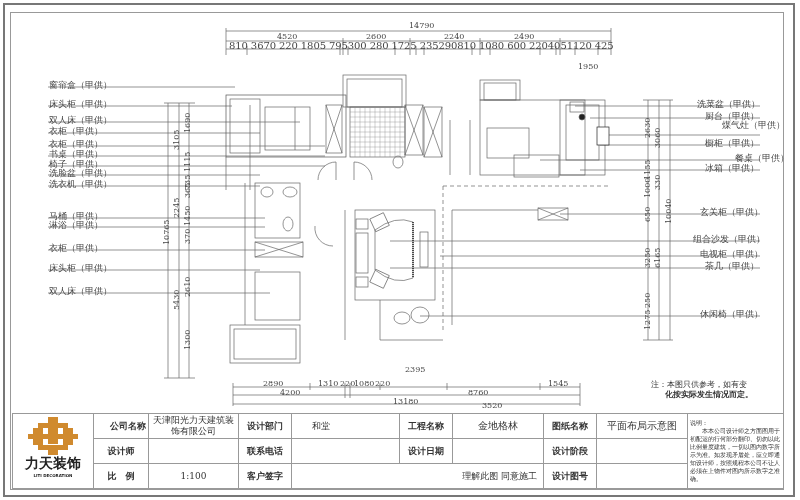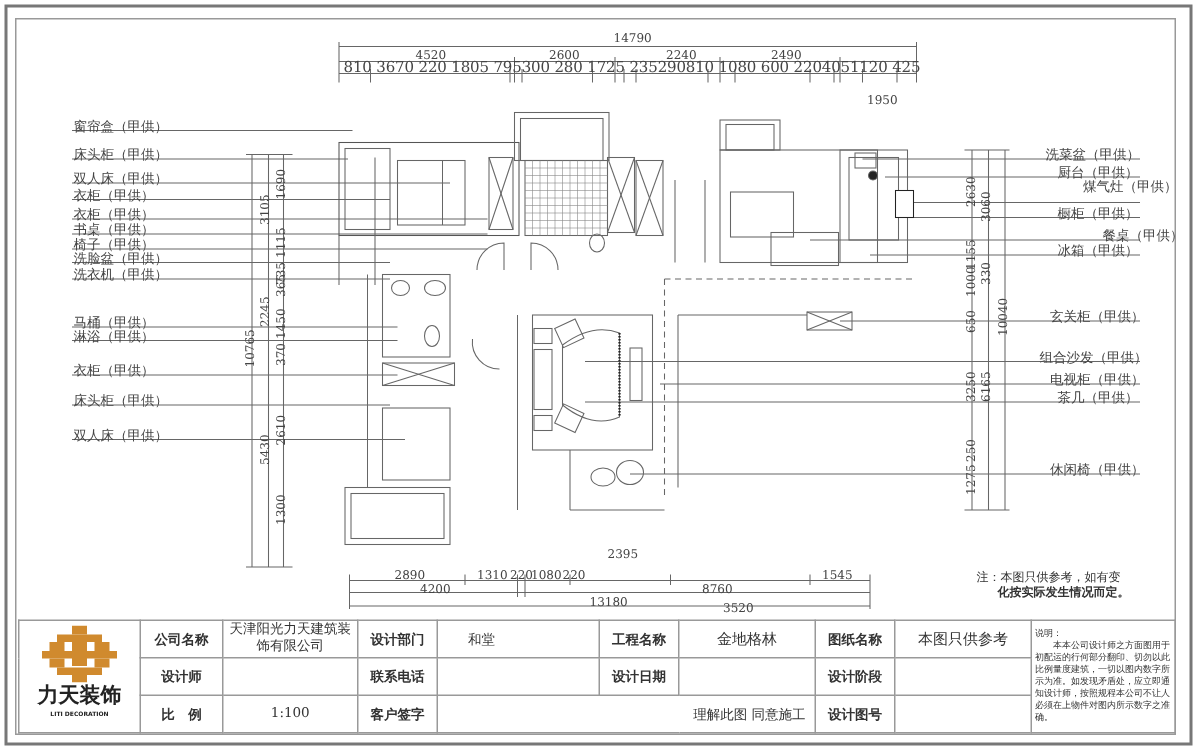--- a/index.html
+++ b/index.html
@@ -306,28 +306,28 @@
             <rect x="5" y="22" width="10" height="6"></rect>
             <rect x="35" y="22" width="10" height="6"></rect>
             <rect x="10" y="28" width="30" height="5"></rect>
             <rect x="20" y="33" width="10" height="5"></rect>
           </g>
         </svg>
         <div class="logo-text">力天装饰</div>
         <div class="logo-sub">LITI DECORATION</div>
       </div>
     </td>
-    <td class="h" style="width:50px;">公司名称</td>
+    <td class="h" style="width:50px;text-align:right;">公司名称</td>
     <td style="width:85px;line-height:11px;">天津阳光力天建筑装饰有限公司</td>
     <td class="h" style="width:48px;">设计部门</td>
     <td style="width:85px;text-align:left;padding-left:20px;">和堂</td>
     <td class="h" style="width:48px;text-align:center;">工程名称</td>
     <td style="width:86px;font-size:10px;">金地格林</td>
     <td class="h" style="width:48px;">图纸名称</td>
-    <td style="width:86px;font-size:10px;">本图只供参考</td>
+    <td style="width:86px;font-size:10px;">平面布局示意图</td>
     <td class="disclaimer" rowspan="3">
       <div>说明：</div>
       <div style="text-indent:2em;">本本公司设计师之方面图用于初配运的行何部分翻印、切勿以此比例量度建筑，一切以图内数字所示为准。如发现矛盾处，应立即通知设计师，按照规程本公司不让人必须在上物件对图内所示数字之准确。</div>
     </td>
   </tr>
   <tr>
     <td class="h">设计师</td>
     <td></td>
     <td class="h">联系电话</td>
     <td></td>

